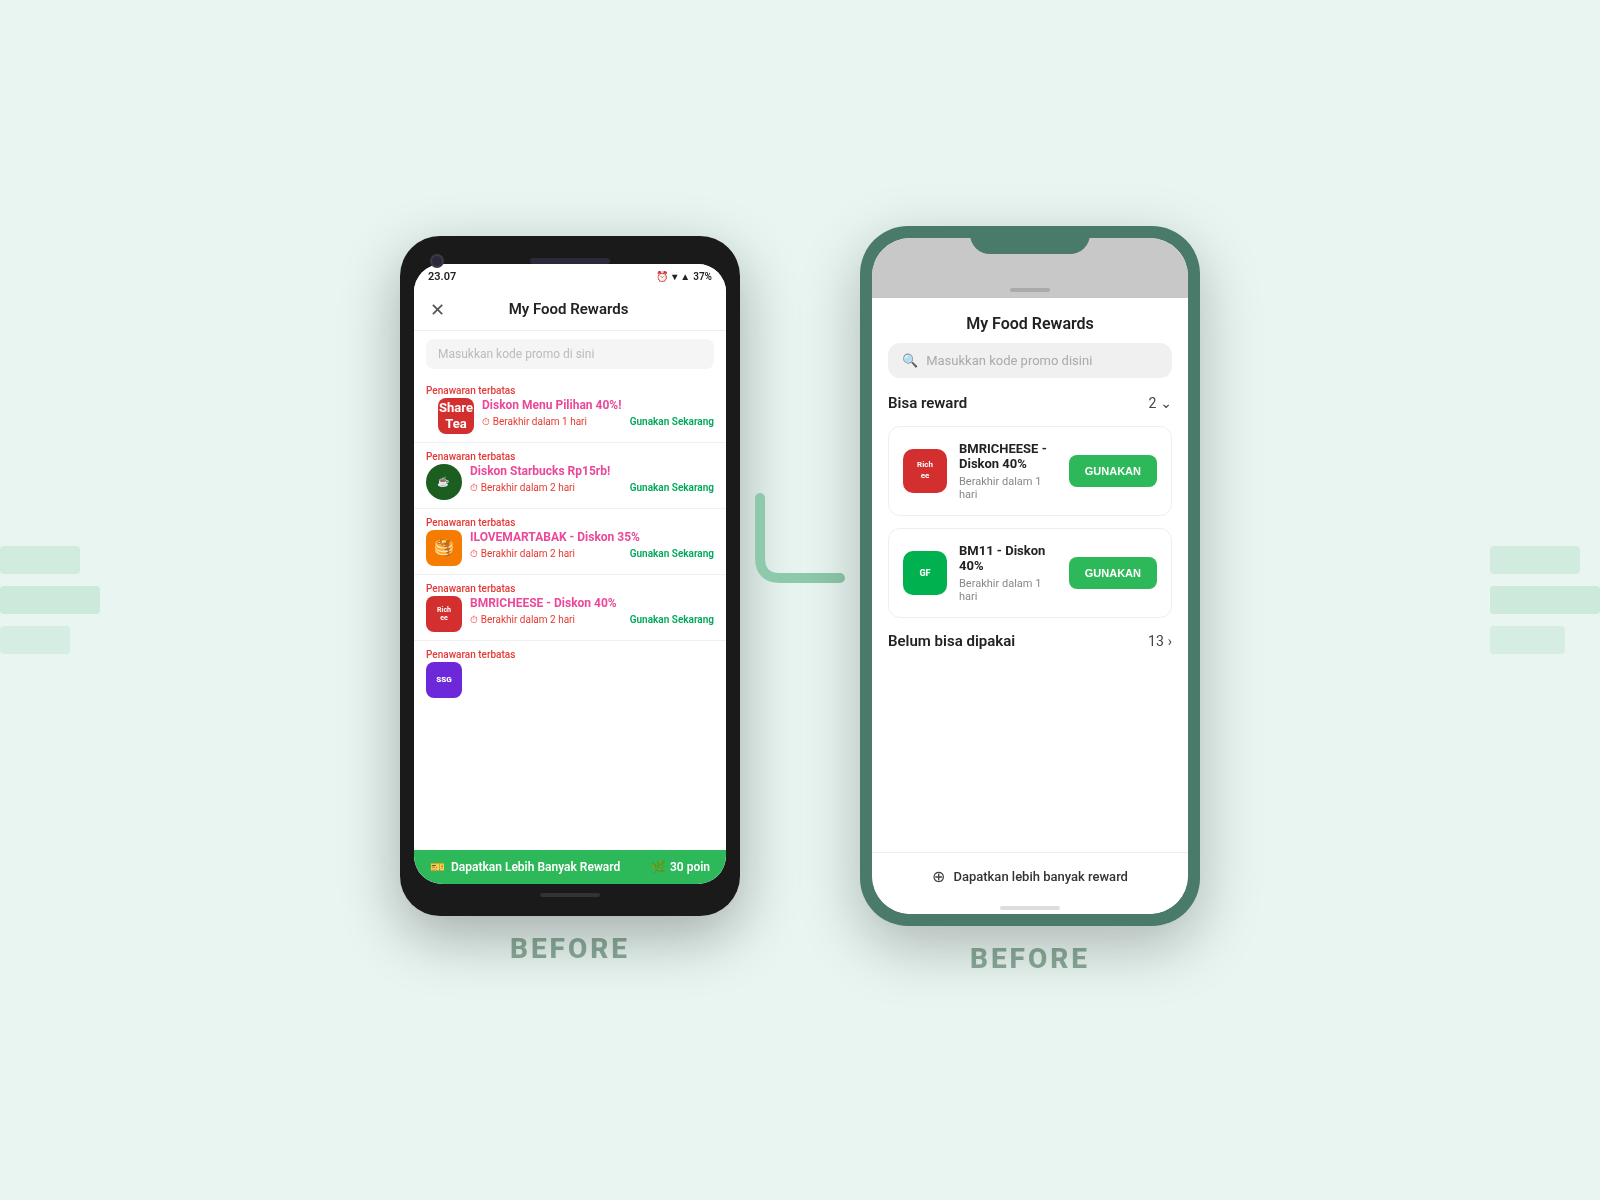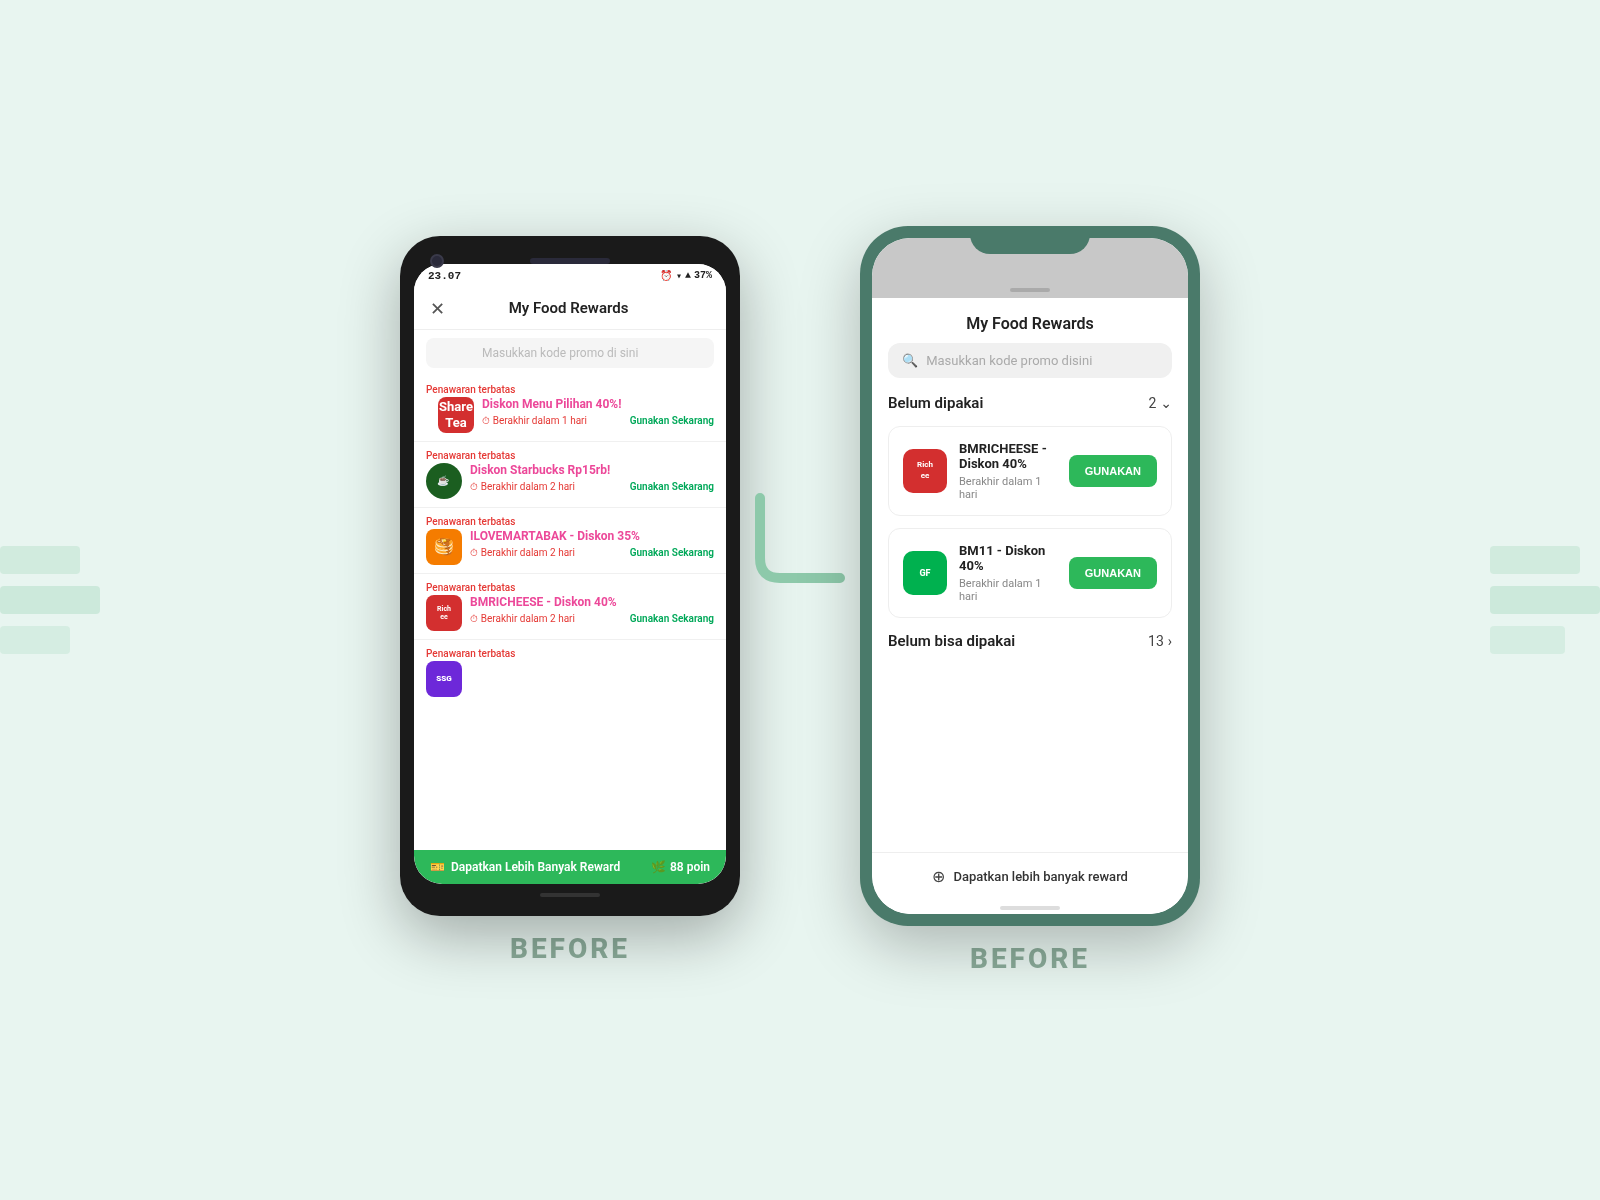--- a/index.html
+++ b/index.html
@@ -91,21 +91,20 @@
     }
     .android-status-bar {
       display: flex;
       justify-content: space-between;
       align-items: center;
       padding: 6px 14px;
       background: #fff;
       font-size: 11px;
       font-weight: 600;
       color: #222;
-      font-family: Liberation Mono, monospace;
     }
     .status-icons {
       display: flex;
       align-items: center;
       gap: 3px;
       font-size: 10px;
     }
     .android-navbar {
       display: flex;
       align-items: center;
@@ -426,21 +425,21 @@
           </div>
         </div>
 
         <div class="android-navbar">
           <span class="close-btn">✕</span>
           <span class="android-title">My Food Rewards</span>
           <span style="width:18px;"></span>
         </div>
 
         <div class="android-search">
-          <span style="color:#bbb; font-size:12px;margin-left:44px;">Masukkan kode promo di sini</span>
+          <span style="color:#bbb; font-size:12px;">Masukkan kode promo di sini</span>
         </div>
 
         <div class="android-content">
 
           <div class="reward-item-android">
             <div class="penawaran-label">Penawaran terbatas</div>
             <div class="reward-row">
               <div class="reward-logo logo-sharetea" style="font-size:13px; text-align:center; line-height:1.2;margin-left:12px;">Share<br>Tea</div>
               <div class="reward-details">
                 <div class="reward-title-android">Diskon Menu Pilihan 40%!</div>
@@ -503,21 +502,21 @@
           </div>
         </div>
 
         <div class="android-bottom-bar">
           <div class="bottom-bar-text">
             <span>🎫</span>
             <span>Dapatkan Lebih Banyak Reward</span>
           </div>
           <div class="bottom-bar-points">
             <span>🌿</span>
-            <span>88 poin</span>
+            <span>30 poin</span>
           </div>
         </div>
       </div>
 
       <div style="height:14px; display:flex; justify-content:center; align-items:center; margin-top:4px;">
         <div style="width:60px; height:4px; background:#333; border-radius:2px;"></div>
       </div>
     </div>
 
     <div class="phone-label">BEFORE</div>
@@ -543,21 +542,21 @@
         <div class="iphone-sheet">
 
           <div class="iphone-title">My Food Rewards</div>
 
           <div class="iphone-search">
             <span class="search-icon-char">🔍</span>
             <span>Masukkan kode promo disini</span>
           </div>
 
           <div class="section-header">
-            <span class="section-title">Belum dipakai</span>
+            <span class="section-title">Bisa reward</span>
             <div class="section-count">
               <span>2</span>
               <span style="font-size:14px;">⌄</span>
             </div>
           </div>
 
           <div class="reward-card">
             <div class="reward-card-logo logo-bmricheese-card" style="font-size:8px; text-align:center; line-height:1.3;">Rich<br>ee</div>
             <div class="reward-card-info">
               <div class="reward-card-title">BMRICHEESE - Diskon 40%</div>

